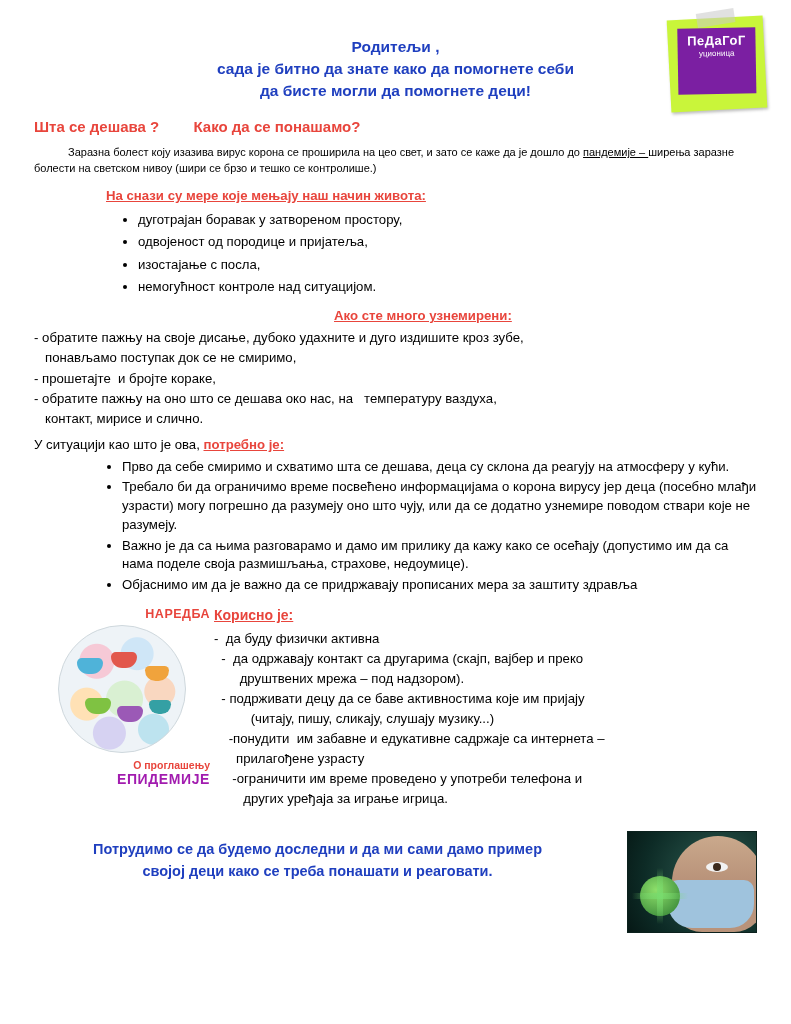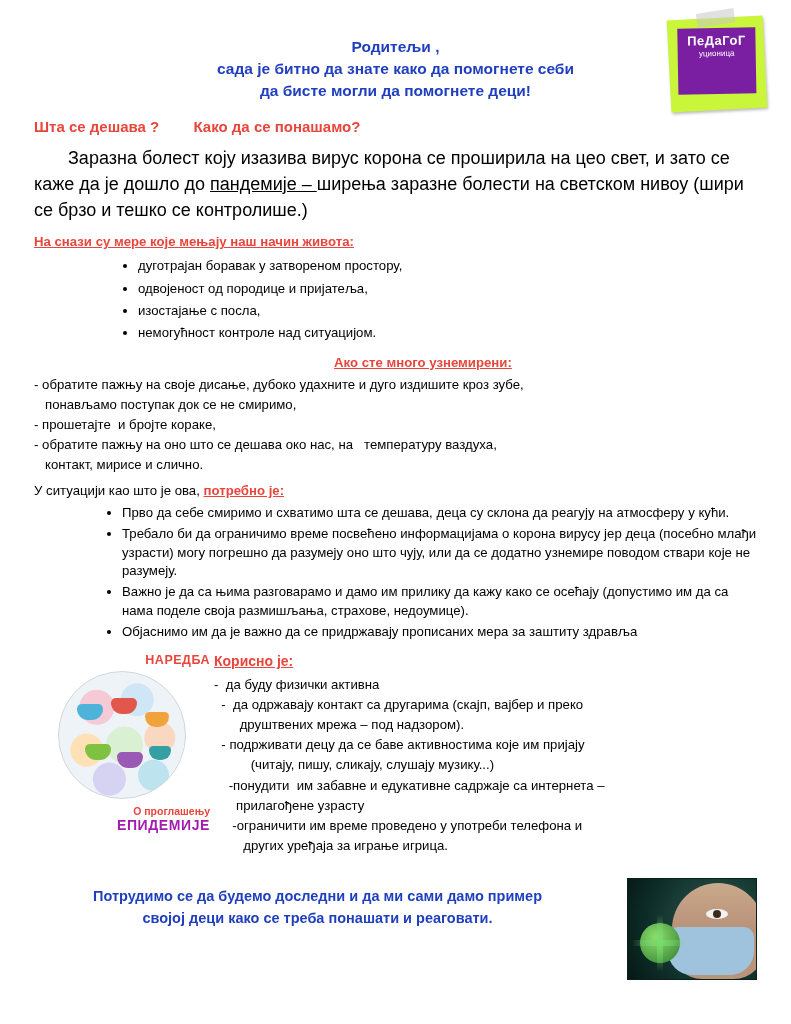--- a/index.html
+++ b/index.html
@@ -83,36 +83,36 @@
   .subtitle {
     color: #e8453c;
     font-weight: bold;
     font-size: 15px;
     margin-top: 16px;
   }
   .subtitle .sep { display: inline-block; width: 26px; }
 
   
   .para {
-    font-size: 18px;
+    font-size: 11px;
     line-height: 1.45;
     margin-top: 10px;
     color: #000;
   }
   .para .indent { display: inline-block; width: 34px; }
   .u { text-decoration: underline; }
 
   .sec-head {
     color: #e8453c;
     font-weight: bold;
     font-size: 13.2px;
     text-decoration: underline;
     margin-top: 11px;
   }
-  .sec-head.left-ind { }
+  .sec-head.left-ind { margin-left: 72px; }
   .sec-head.right-ish { margin-left: 300px; }
 
   ul.bullets {
     margin: 6px 0 0 0;
     padding-left: 104px;
     font-size: 13.2px;
     line-height: 1.62;
   }
   ul.bullets li { margin-bottom: 1px; }
 

